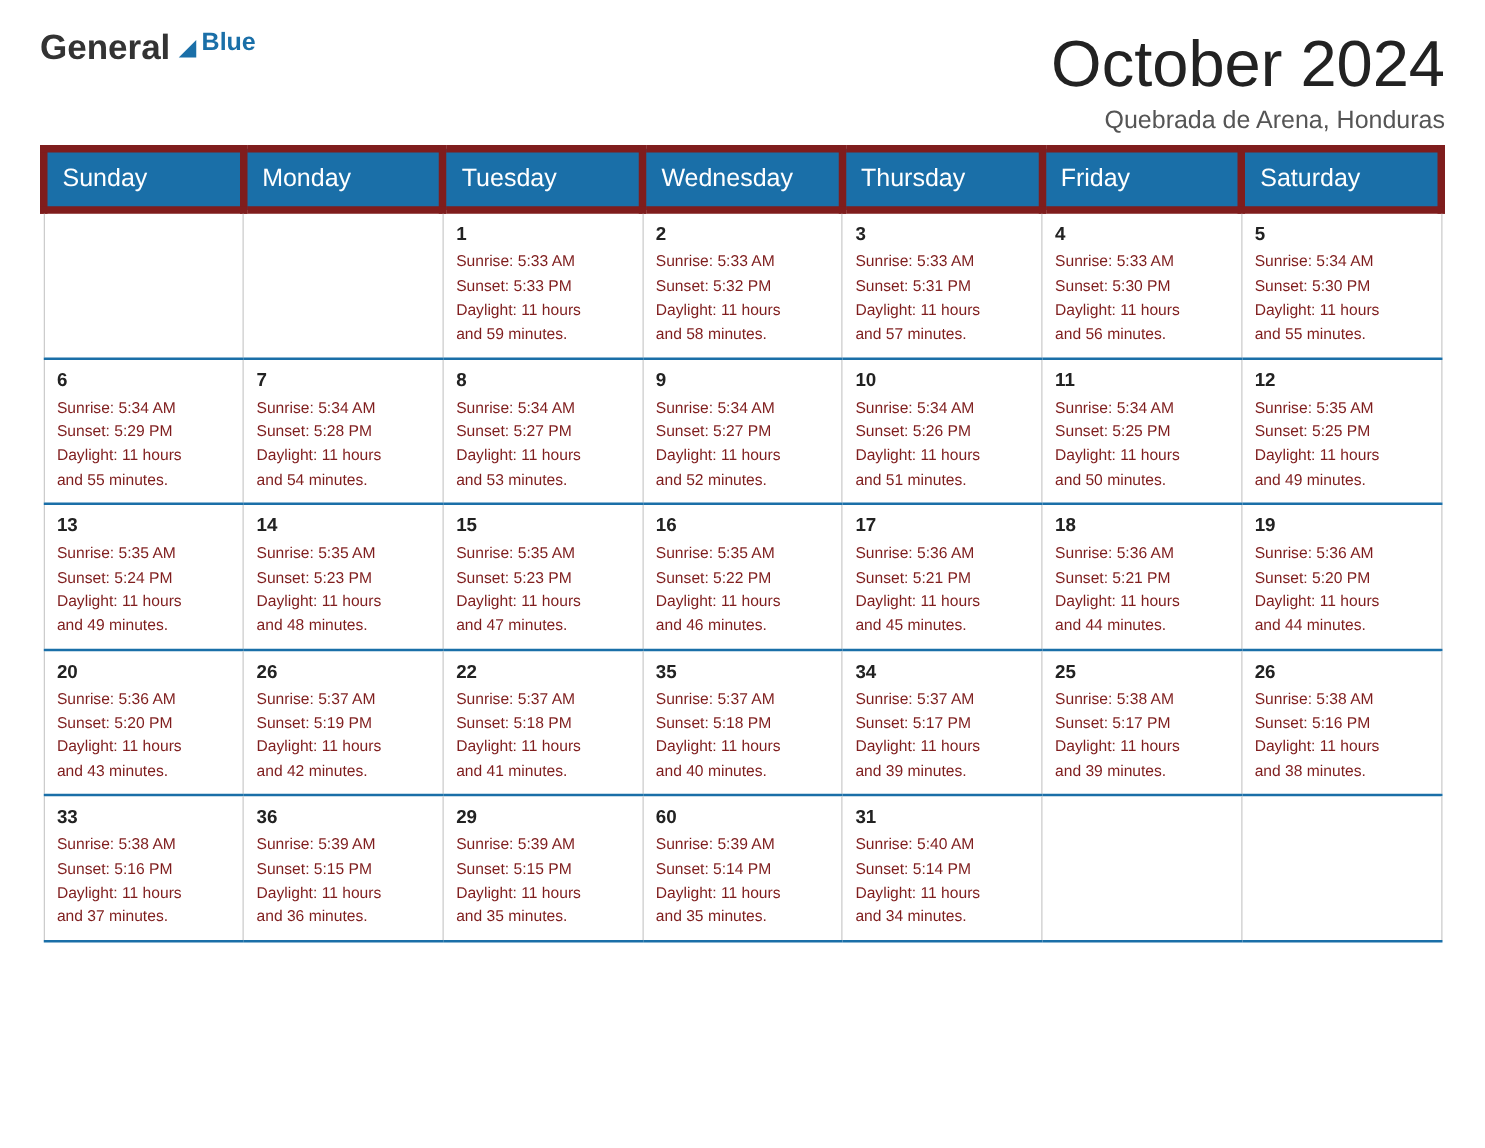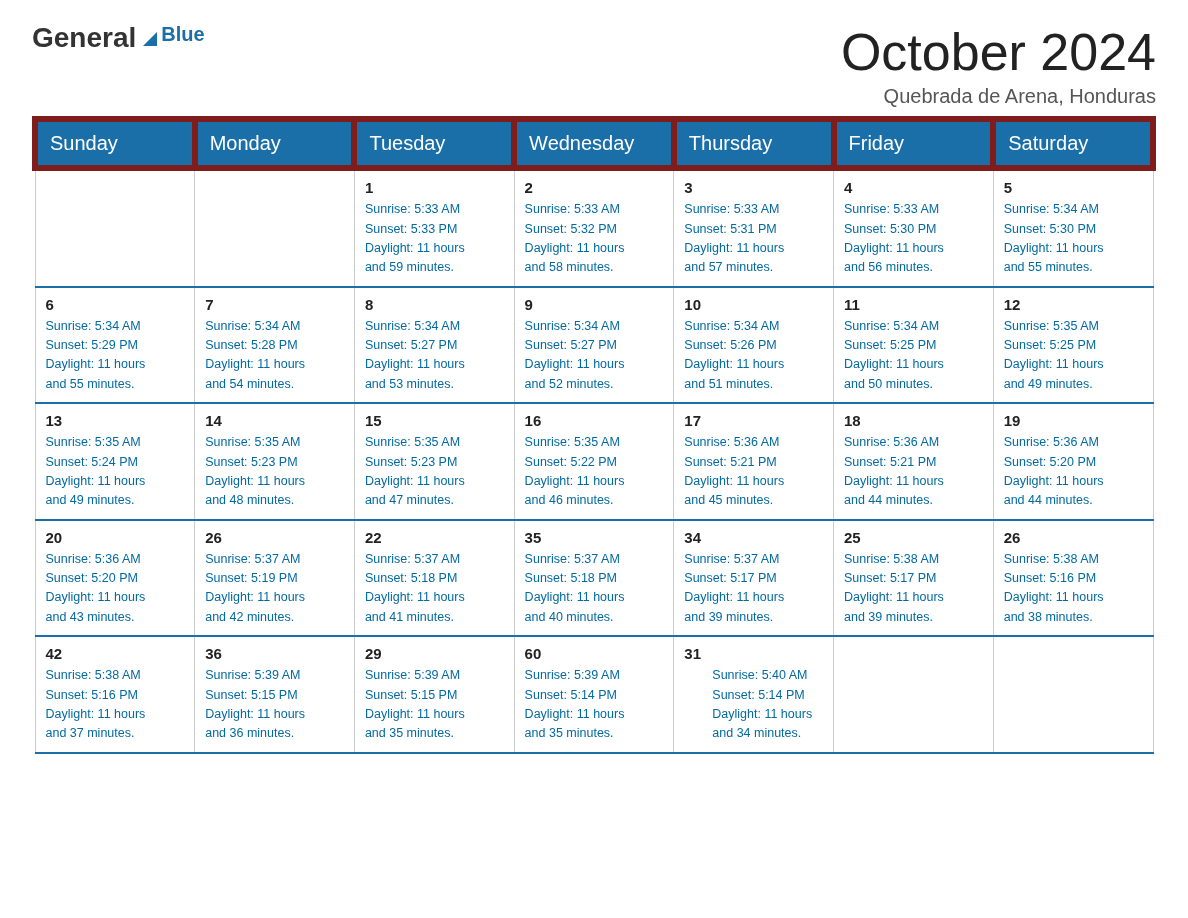--- a/index.html
+++ b/index.html
@@ -81,21 +81,21 @@
     }
     .day-number {
       font-size: 15px;
       font-weight: bold;
       color: #222;
       display: block;
       margin-bottom: 4px;
     }
     .day-info {
       font-size: 12.5px;
-      color: #0369a1;
+      color: #7f1d1d;
       line-height: 1.55;
     }
     .empty-cell {
       background: #fff;
     }
   </style>
 </head>
 <body>
 
 <div class="header">
@@ -314,21 +314,21 @@
         <td>
           <span class="day-number">26</span>
           <div class="day-info" style="white-space: pre-line;">Sunrise: 5:38 AM
 Sunset: 5:16 PM
 Daylight: 11 hours
 and 38 minutes.</div>
         </td>
       </tr>
       <tr>
         <td>
-          <span class="day-number">42</span>
+          <span class="day-number">33</span>
           <div class="day-info" style="white-space: pre-line;">Sunrise: 5:38 AM
 Sunset: 5:16 PM
 Daylight: 11 hours
 and 37 minutes.</div>
         </td>
         <td>
           <span class="day-number">36</span>
           <div class="day-info" style="white-space: pre-line;">Sunrise: 5:39 AM
 Sunset: 5:15 PM
 Daylight: 11 hours
@@ -343,21 +343,21 @@
         </td>
         <td>
           <span class="day-number">60</span>
           <div class="day-info" style="white-space: pre-line;">Sunrise: 5:39 AM
 Sunset: 5:14 PM
 Daylight: 11 hours
 and 35 minutes.</div>
         </td>
         <td>
           <span class="day-number">31</span>
-          <div class="day-info" style="white-space: pre-line; margin-left: 28px;">Sunrise: 5:40 AM
+          <div class="day-info" style="white-space: pre-line;">Sunrise: 5:40 AM
 Sunset: 5:14 PM
 Daylight: 11 hours
 and 34 minutes.</div>
         </td>
         <td class="empty-cell"></td>
         <td class="empty-cell"></td>
       </tr>
     </tbody>
 </table>
 

